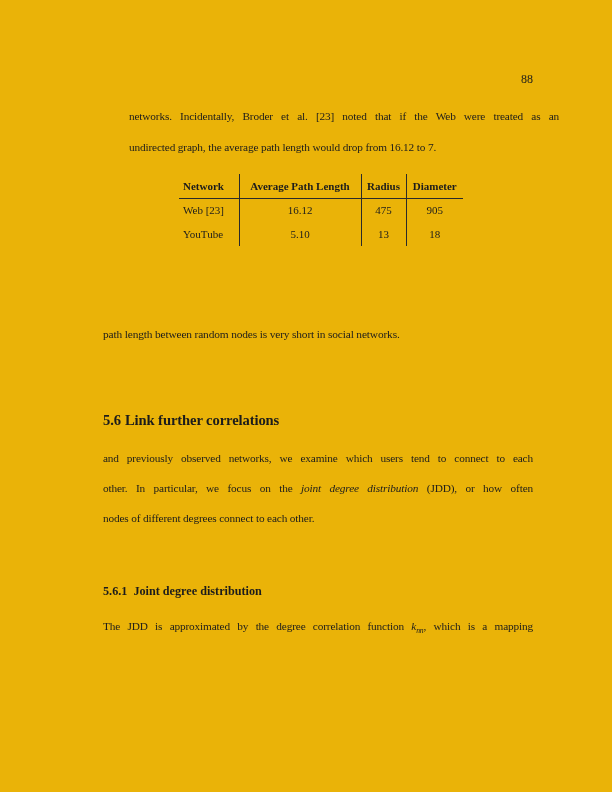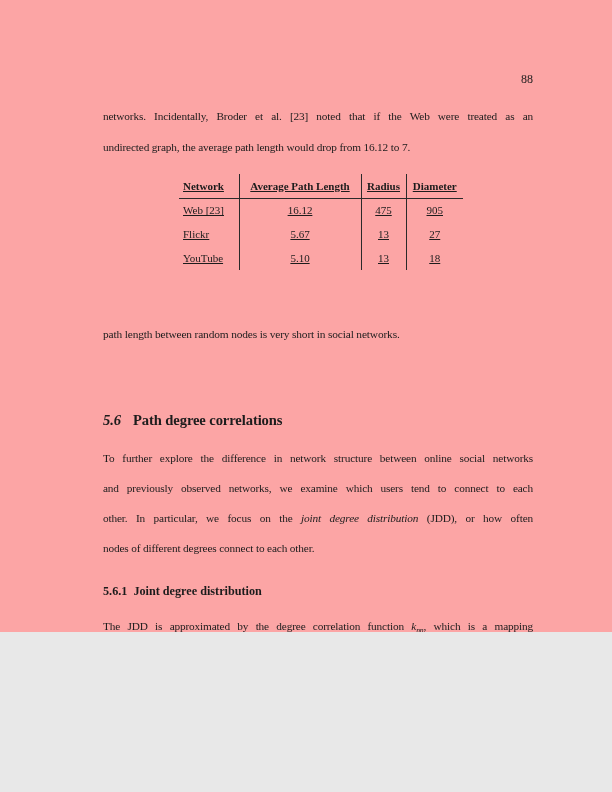--- a/index.html
+++ b/index.html
@@ -1,22 +1,22 @@
 <!DOCTYPE html>
 <html><head>
 <meta charset="utf-8">
 <style>
   * { margin: 0; padding: 0; box-sizing: border-box; }
   html, body { background: #e8e8e8; }
   .page {
     position: relative;
     width: 612px;
-    height: 632px;
+    height: 792px;
     margin: 0 auto;
-    background: #fca5a5;
+    background: #eab308;
     overflow: hidden;
     font-family: "Liberation Serif", "DejaVu Serif", serif;
     color: #1c1c1c;
   }
   .page-number {
     position: absolute;
     top: 72px;
     left: 103px;
     width: 430px;
     text-align: right;
@@ -32,30 +32,29 @@
   }
   .para .line, .caption .line {
     display: block;
     text-align: justify;
     text-align-last: justify;
     white-space: normal;
   }
   .para .line.last, .caption .line.last {
     text-align-last: left;
   }
-  .p1 { top: 101px; line-height: 31px; }
+  .p1 { top: 101px; line-height: 31px; margin-left: 26px; }
   .p2 { top: 443px; line-height: 30px; }
   .p3 { top: 611px; line-height: 30px; }
   sub { font-size: 0.68em; line-height: 0; }
   .table-wrap {
     position: absolute;
     top: 174px;
     left: 179px;
     width: 284px;
-    text-decoration: underline;
   }
   table.nettable {
     border-collapse: collapse;
     table-layout: fixed;
     width: 284px;
     font-size: 11px;
     color: #1c1c1c;
   }
   table.nettable col:nth-child(1) { width: 60px; }
   table.nettable col:nth-child(2) { width: 122px; }
@@ -87,21 +86,21 @@
   }
   .section-heading {
     position: absolute;
     top: 412px;
     left: 103px;
     width: 430px;
     font-size: 14.6px;
     font-weight: bold;
     letter-spacing: -0.1px;
   }
-  .section-heading .num { margin-right: 12px; font-style: italic; }
+  .section-heading .num { margin-right: 4px; }
   .subsection-heading {
     position: absolute;
     top: 584px;
     left: 103px;
     width: 430px;
     font-size: 12.2px;
     font-weight: bold;
   }
   .subsection-heading .num { margin-right: 6px; }
 </style>
@@ -134,45 +133,38 @@
           </tr>
         </thead>
         <tbody>
           <tr>
             <td>Web [23]</td>
             <td>16.12</td>
             <td>475</td>
             <td>905</td>
           </tr>
           <tr>
-            <td>Flickr</td>
-            <td>5.67</td>
-            <td>13</td>
-            <td>27</td>
-          </tr>
-          <tr>
             <td>YouTube</td>
             <td>5.10</td>
             <td>13</td>
             <td>18</td>
           </tr>
         </tbody>
       </table>
   </div>
 
   <div class="caption">
       <div class="line last">path length between random nodes is very short in social networks.</div>
     </div>
 
   <div class="section-heading">
-    <span class="num">5.6</span><span class="ttl">Path degree correlations</span>
+    <span class="num">5.6</span><span class="ttl">Link further correlations</span>
   </div>
 
   <div class="para p2">
-      <div class="line">To further explore the difference in network structure between online social networks</div>
       <div class="line">and previously observed networks, we examine which users tend to connect to each</div>
       <div class="line">other. In particular, we focus on the <i>joint degree distribution</i> (JDD), or how often</div>
       <div class="line last">nodes of different degrees connect to each other.</div>
     </div>
 
   <div class="subsection-heading">
     <span class="num">5.6.1</span><span class="ttl">Joint degree distribution</span>
   </div>
 
   <div class="para p3">

